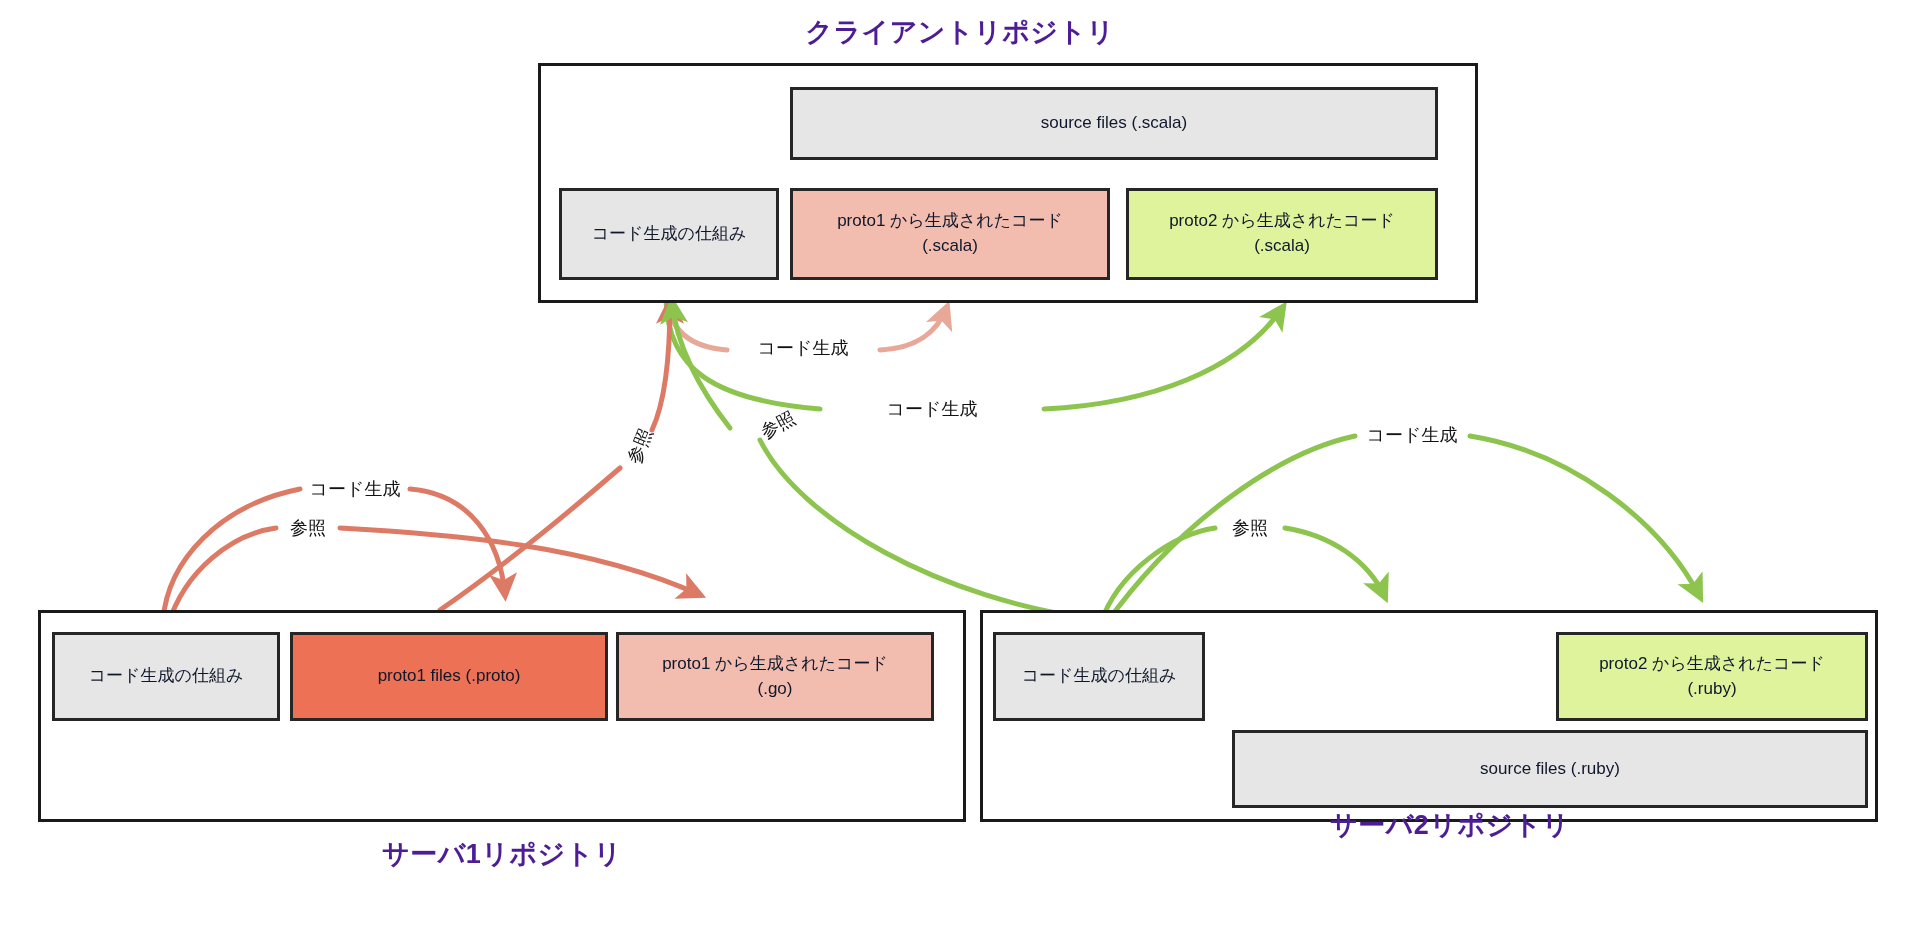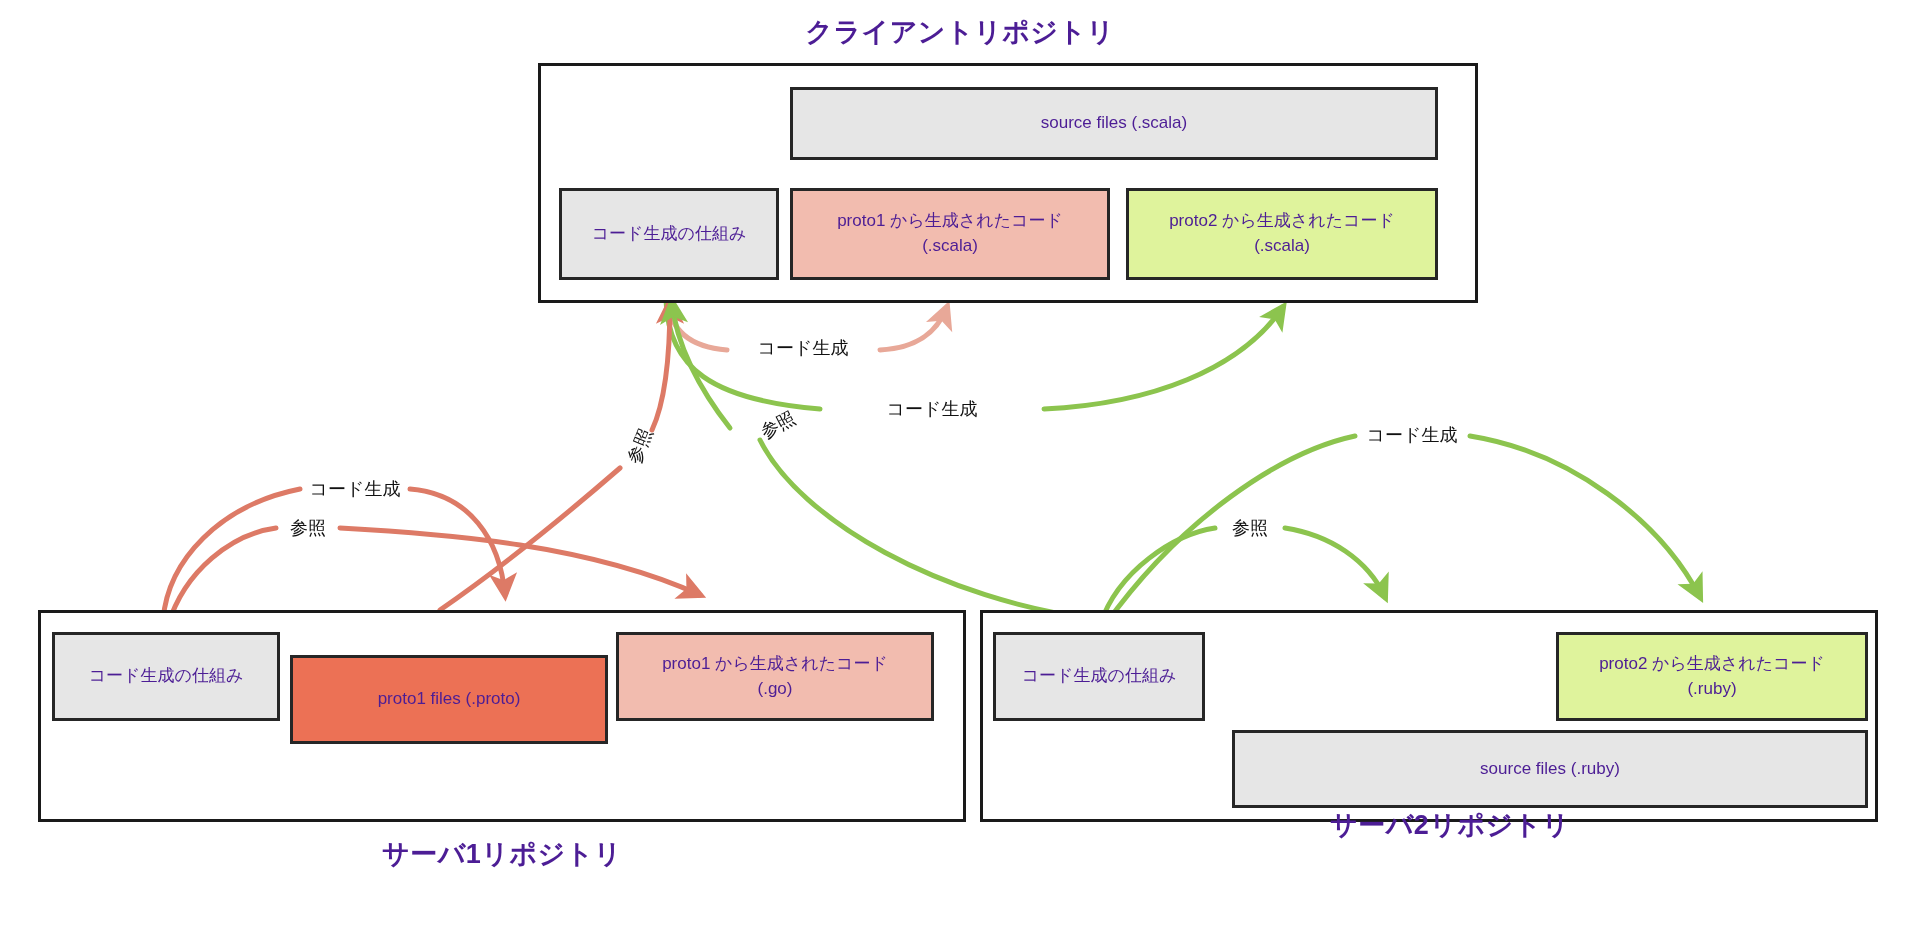--- a/index.html
+++ b/index.html
@@ -37,21 +37,21 @@
     position:absolute;
     box-sizing:border-box;
     border:3px solid #262626;
     display:flex;
     align-items:center;
     justify-content:center;
     text-align:center;
     font-size:17px;
     line-height:1.45;
     padding:4px 10px;
-    color:#4c1d95;
+    color:#0f172a;
     white-space:pre-line;
   }
   .n-grey{background:#e6e6e6;}
   .n-salmon-dark{background:#ec7155;}
   .n-salmon-light{background:#f2bcaf;}
   .n-lime-dark{background:#cbdc28;}
   .n-lime-light{background:#dff39c;}
 
   
   .elabel{
@@ -153,21 +153,21 @@
 (.scala)</div>
 
   <div class="node n-lime-light" style="left:1126px;top:188px;width:312px;height:92px;">proto2 から生成されたコード
 (.scala)</div>
 
   <div class="repo" style="left:38px;top:610px;width:928px;height:212px;">
   </div>
 
   <div class="node n-grey" style="left:52px;top:632px;width:228px;height:89px;">コード生成の仕組み</div>
 
-  <div class="node n-salmon-dark" style="left:290px;top:632px;width:318px;height:89px;margin-top:23px;">proto1 files (.proto)</div>
+  <div class="node n-salmon-dark" style="left:290px;top:632px;width:318px;height:89px;">proto1 files (.proto)</div>
 
   <div class="node n-salmon-light" style="left:616px;top:632px;width:318px;height:89px;">proto1 から生成されたコード
 (.go)</div>
 
 
   <div class="repo-title" style="left:202px;top:836px;width:600px;">サーバ1リポジトリ</div>
 
   <div class="repo" style="left:980px;top:610px;width:898px;height:212px;">
   </div>
 

